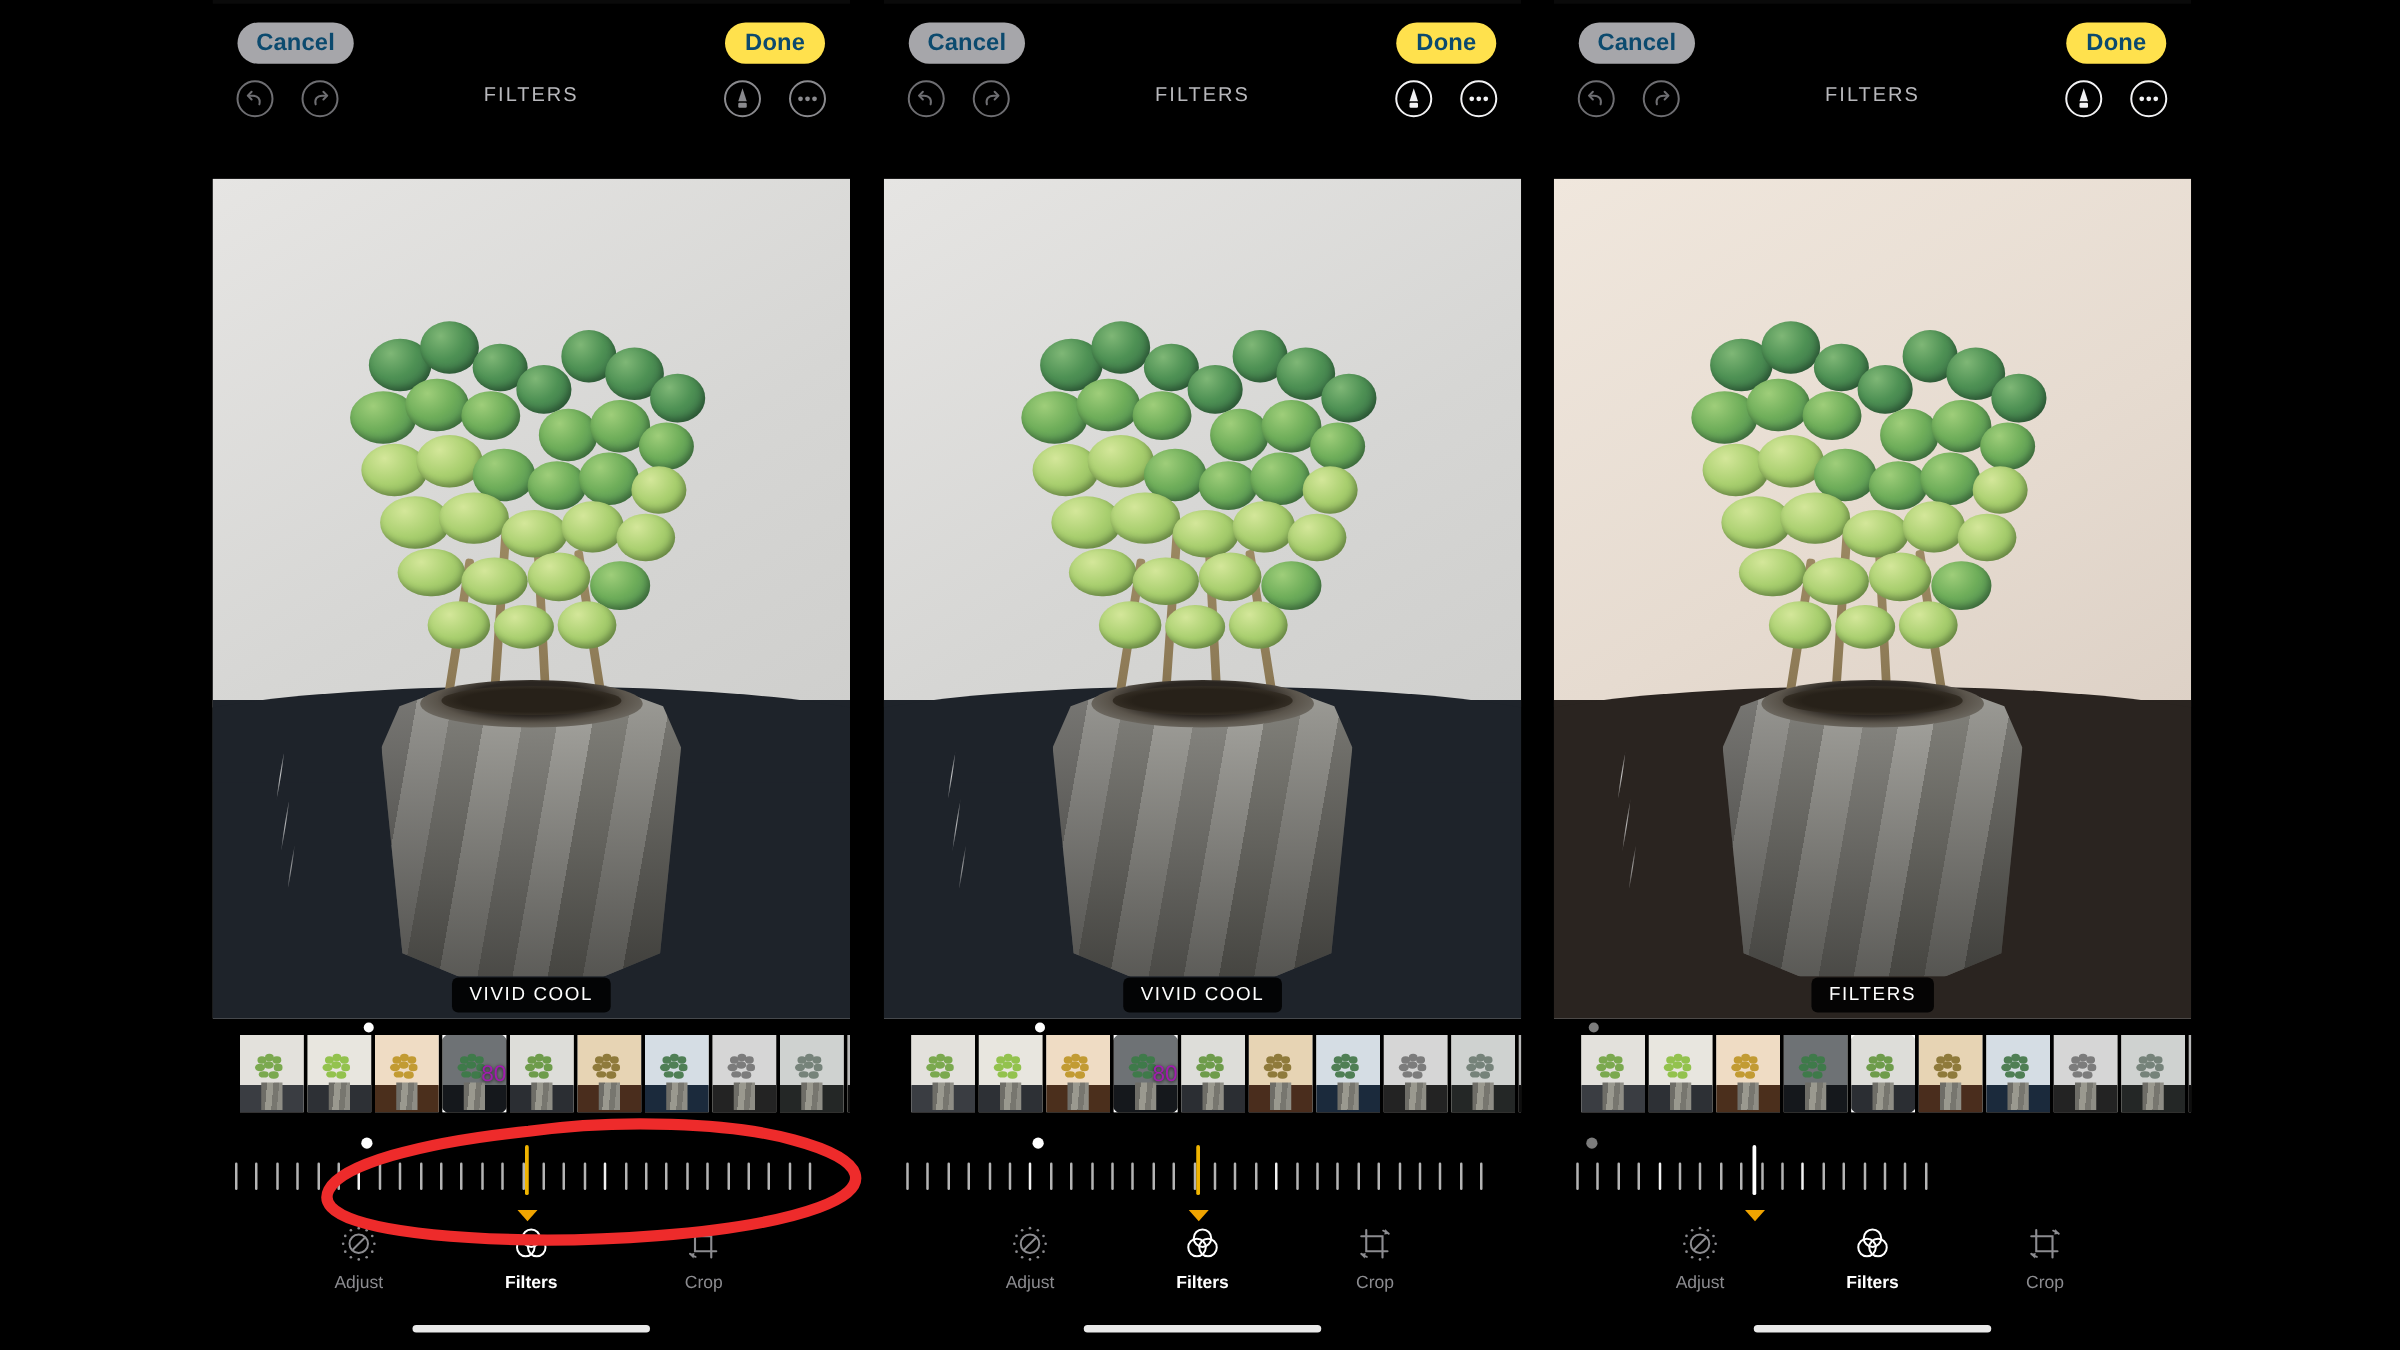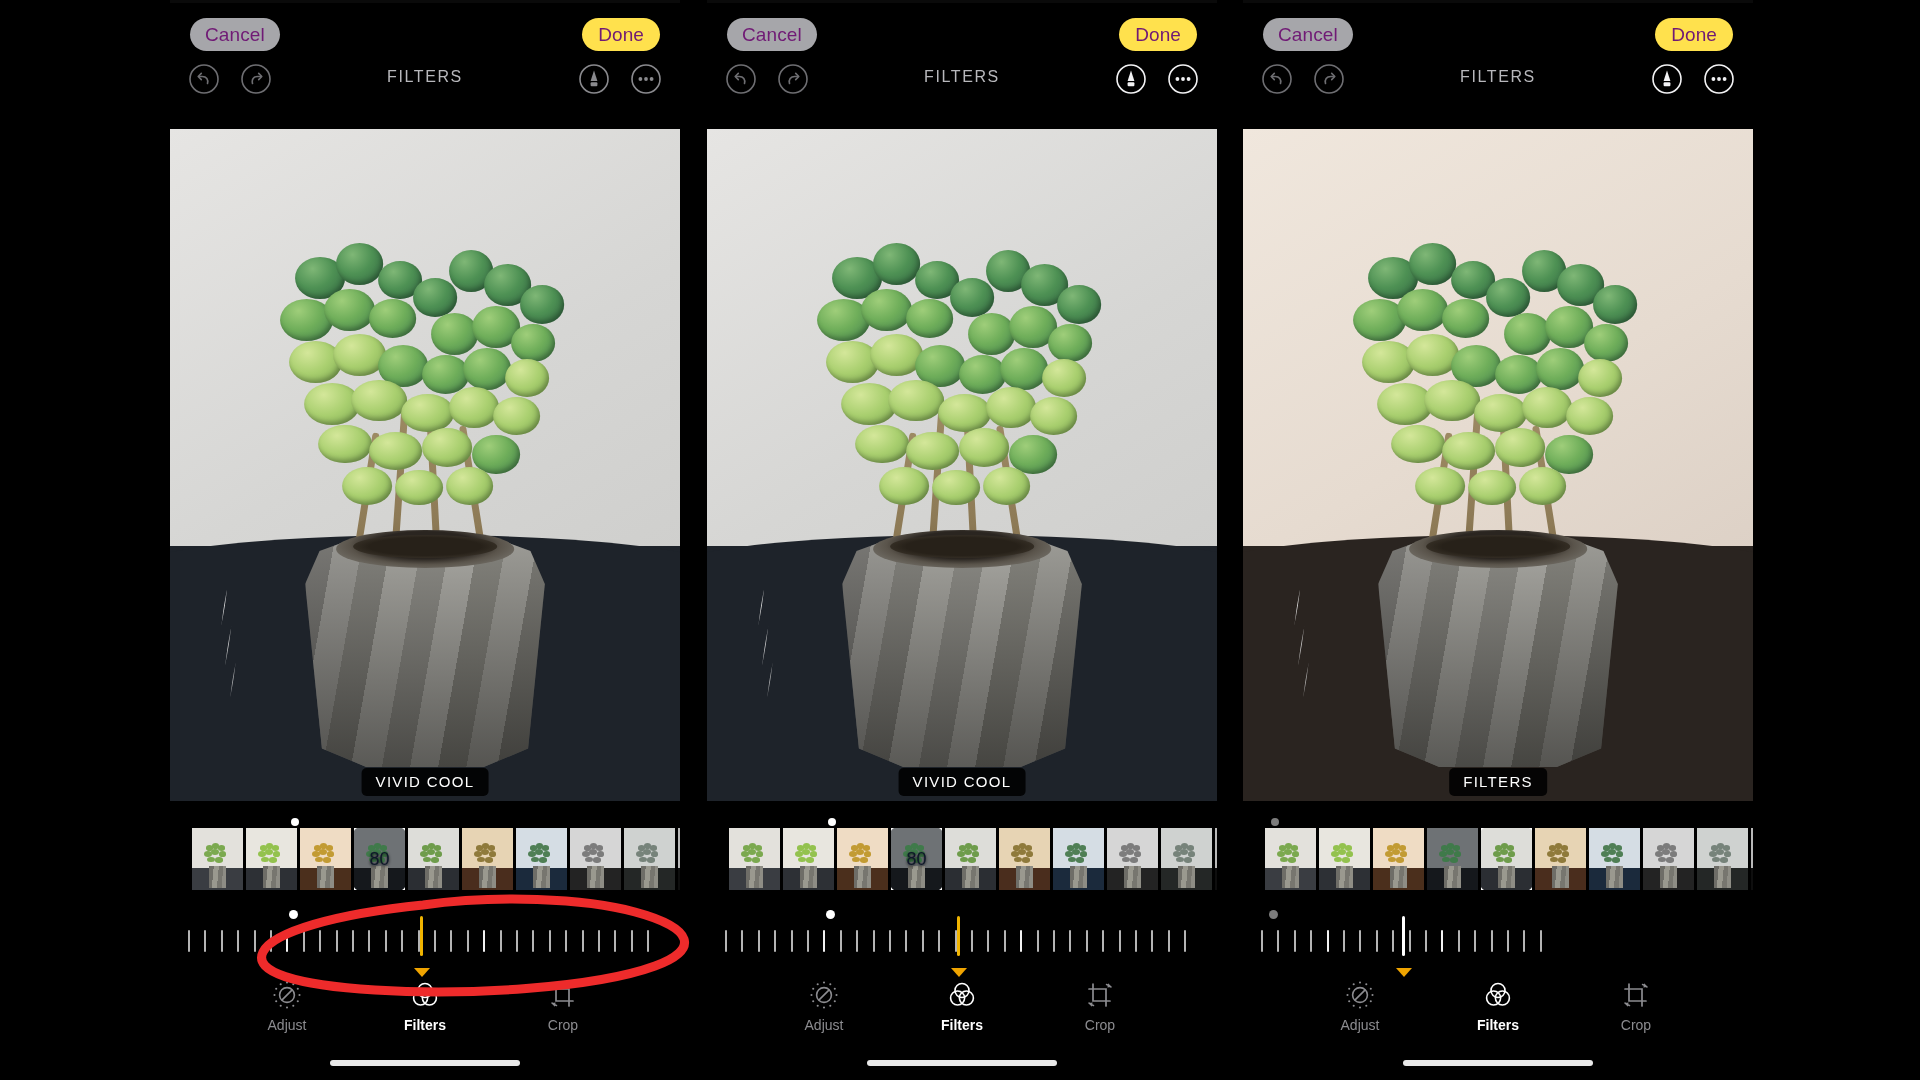--- a/index.html
+++ b/index.html
@@ -21,22 +21,22 @@
     position: absolute; top: 0; left: 0; width: 100%; height: 3px;
     background: #0a0a0a;
   }
 
   
   .topbar { position: absolute; top: 18px; left: 0; width: 100%; height: 34px; }
   .pill {
     position: absolute; top: 0;
     height: 33px; border-radius: 17px;
     display: flex; align-items: center; justify-content: center;
-    font-size: 19px; font-weight: 400; letter-spacing: .1px;
-    color: #701a75; cursor: pointer; user-select: none;
+    font-size: 19px; font-weight: 700; letter-spacing: .1px;
+    color: #0c4a6e; cursor: pointer; user-select: none;
   }
   .pill-cancel { left: 20px; padding: 0 15px; background: #a6a6aa; }
   .pill-done   { right: 20px; padding: 0 16px; background: #ffe14d; }
 
   
   .toolrow { position: absolute; top: 62px; left: 0; width: 100%; height: 40px; }
   .circ-btn {
     position: absolute; top: 0; width: 34px; height: 34px;
     border-radius: 50%; display: flex; align-items: center; justify-content: center;
     cursor: pointer;
@@ -47,21 +47,21 @@
   .cb-pen  { right: 69px; }
   .cb-more { right: 17px; }
   .toolrow-title {
     position: absolute; top: 6px; left: 0; width: 100%;
     text-align: center; font-size: 16px; letter-spacing: 1.6px;
     color: #b8b8bc; font-weight: 400;
   }
 
   
   .photo-wrap {
-    position: absolute; top: 129px; left: 0; width: 510px; height: 672px;
+    position: absolute; top: 143px; left: 0; width: 510px; height: 672px;
     overflow: hidden; background: #0b0b0b;
   }
   .photo {
     position: absolute; inset: 0;
     background: #d8d8d6;
   }
   
   .ph-wall { position: absolute; left: 0; top: 0; width: 100%; height: 63%; }
   
   .ph-table { position: absolute; left: 0; top: 62%; width: 100%; height: 38%; }
@@ -149,21 +149,21 @@
   .thumb .t-plant{ position: absolute; left: 22%; bottom: 32%; width: 56%; height: 44%; }
   .t-leaf { position: absolute; border-radius: 50%; }
   .thumb-sel {
     position: absolute; top: -4px; left: -4px; width: 59px; height: 70px;
     border: 3px solid #fff; border-radius: 11px; box-sizing: border-box;
     pointer-events: none;
   }
   .thumb-val {
     position: absolute; left: 0; top: 50%; width: 100%;
     transform: translateY(-50%);
-    text-align: center; color: #0f172a; font-size: 18px; font-weight: 400;
+    text-align: right; color: #a21caf; font-size: 18px; font-weight: 400;
     text-shadow: 0 1px 3px rgba(0,0,0,.8);
   }
 
   
   .ruler { position: absolute; top: 930px; left: 0; width: 100%; height: 26px; }
   .tick {
     position: absolute; top: 0; width: 2px; height: 22px;
     background: #b4b4b4; border-radius: 1px;
   }
   .tick.bright { background: #f2f2f2; }

